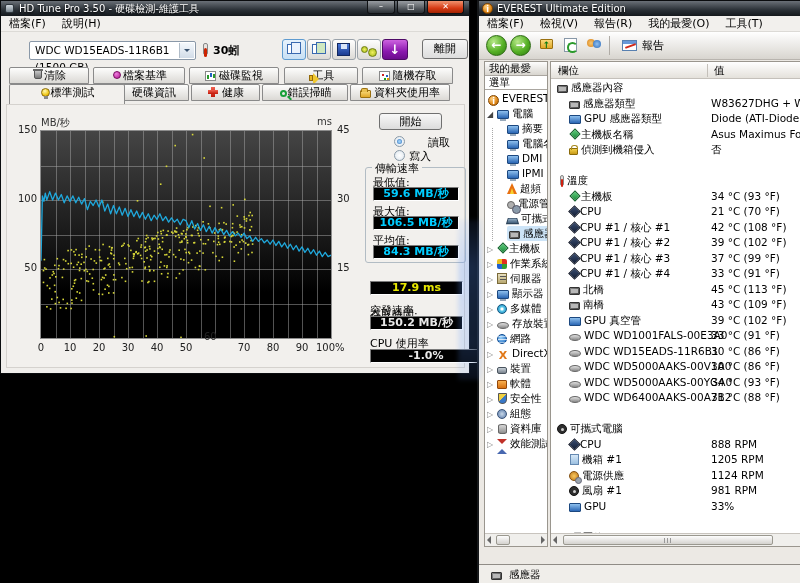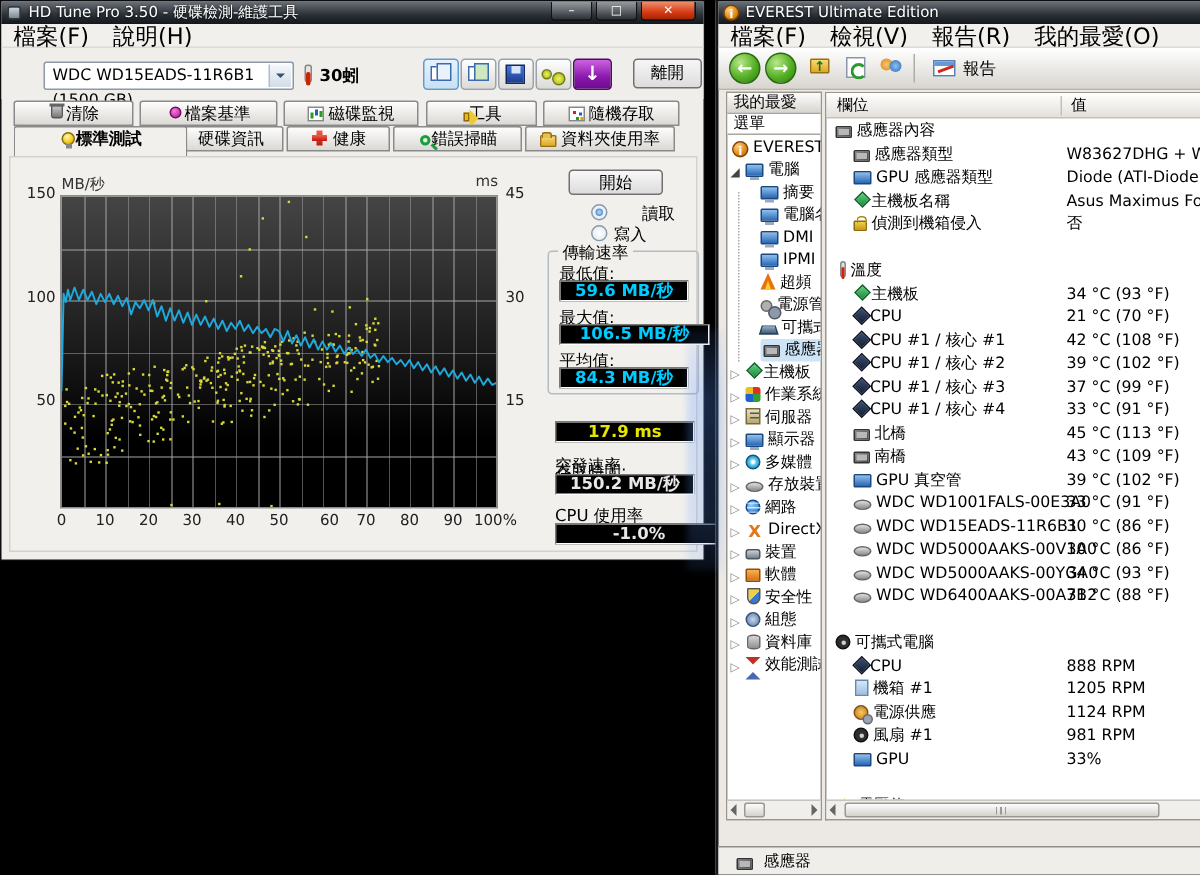--- a/index.html
+++ b/index.html
@@ -14,21 +14,21 @@
             background:linear-gradient(#6a7077,#2a3036 60%,#14181c);color:#fff;
             font-size:10px;line-height:15px;white-space:nowrap;overflow:hidden;}
   .titlebar .ttxt{position:absolute;left:18px;top:0;text-shadow:0 1px 2px #000;}
   .appico{position:absolute;left:4px;top:3px;width:9px;height:9px;border-radius:2px;
           background:linear-gradient(#cfd6dd,#7c8890);border:1px solid #30383e;}
   .winbtn{position:absolute;top:0;height:13px;border:1px solid #101214;border-top:none;
           border-radius:0 0 3px 3px;background:linear-gradient(rgba(255,255,255,.30),rgba(255,255,255,.06));
           color:#fff;font-size:8px;line-height:12px;text-align:center;}
   .winbtn.close{background:linear-gradient(#f0926e,#d53a14 60%,#a32403);}
   .menubar{position:absolute;left:0;right:0;height:16px;background:#f2f0ed;border-bottom:1px solid #dcdad6;}
-  .menubar span{display:inline-block;padding:1px 8px;line-height:14px;font-size:15px;}
+  .menubar span{display:inline-block;padding:1px 8px;line-height:14px;font-size:11px;}
 
   
   #hdtune{left:0;top:0;width:470px;height:374px;background:#f0eeeb;}
   .hdt-toolbar{position:absolute;left:0;top:31px;width:100%;height:34px;background:#f0eeeb;}
   .hdt-select{position:absolute;left:28px;top:9px;width:167px;height:19px;background:#fff;
               border:1px solid #8a98a8;border-radius:2px;font-size:10.5px;line-height:17px;padding-left:5px;}
   .hdt-select .arr{position:absolute;right:1px;top:1px;bottom:1px;width:15px;
               background:linear-gradient(#f4f8fc,#d2dce8);border-left:1px solid #b0bcc8;}
   .hdt-select .arr:after{content:"";position:absolute;left:4px;top:6px;border:3.5px solid transparent;border-top-color:#38516e;}
   .thermo{position:absolute;width:5px;height:12px;background:#e8e4e0;border:1px solid #888;border-radius:2px;}
@@ -219,21 +219,21 @@
       <div class="exitbtn" style="left:421px;">離開</div>
     </div>
     <div class="tabrow" style="top:66px;height:17px;">
         <div class="tab" style="left: 8px; width: 80px;"><span class="ic ic-trash"></span><span class="lbl">清除</span></div>
         <div class="tab" style="left: 92px; width: 92px;"><span class="ic ic-file-bench"></span><span class="lbl">檔案基準</span></div>
         <div class="tab" style="left: 188px; width: 90px;"><span class="ic ic-disk-monitor"></span><span class="lbl">磁碟監視</span></div>
         <div class="tab" style="left: 283px; width: 74px;"><span class="ic ic-speaker"></span><span class="lbl">工具</span></div>
         <div class="tab" style="left: 361px; width: 91px;"><span class="ic ic-random"></span><span class="lbl">隨機存取</span></div>
       </div>
     <div class="tabrow" style="top:83px;height:20px;">
-        <div class="tab active" style="left: 8px; width: 116px; font-weight: bold;"><span class="ic ic-bulb"></span><span class="lbl">標準測試</span></div>
+        <div class="tab active" style="left: 8px; width: 116px;"><span class="ic ic-bulb"></span><span class="lbl">標準測試</span></div>
         <div class="tab" style="left: 103px; width: 85px;"><span class="ic ic-info-i"></span><span class="lbl">硬碟資訊</span></div>
         <div class="tab" style="left: 190px; width: 69px;"><span class="ic ic-health-cross"></span><span class="lbl">健康</span></div>
         <div class="tab" style="left: 261px; width: 86px;"><span class="ic ic-magnifier"></span><span class="lbl">錯誤掃瞄</span></div>
         <div class="tab" style="left: 349px; width: 100px;"><span class="ic ic-folder"></span><span class="lbl">資料夾使用率</span></div>
       </div>
 
     <div class="hdt-content">
 
       <span class="axis-lab" style="left:34px;top:11px;">MB/秒</span>
       <span class="axis-lab" style="left:300px;top:11px;width:25px;text-align:right;">ms</span>
@@ -620,41 +620,41 @@
           <span class="tick" style="left: 2px; width: 28px; text-align: right; top: 157px;">50</span>
           <span class="tick" style="left: 330px; top: 19px;">45</span>
           <span class="tick" style="left: 330px; top: 88px;">30</span>
           <span class="tick" style="left: 330px; top: 157px;">15</span>
           <span class="tick" style="left: 23px; width: 22px; text-align: center; top: 237px;">0</span>
           <span class="tick" style="left: 52px; width: 22px; text-align: center; top: 237px;">10</span>
           <span class="tick" style="left: 81px; width: 22px; text-align: center; top: 237px;">20</span>
           <span class="tick" style="left: 110px; width: 22px; text-align: center; top: 237px;">30</span>
           <span class="tick" style="left: 139px; width: 22px; text-align: center; top: 237px;">40</span>
           <span class="tick" style="left: 168px; width: 22px; text-align: center; top: 237px;">50</span>
-          <span class="tick" style="left: 197px; width: 22px; text-align: right; top: 237px;">60</span>
+          <span class="tick" style="left: 197px; width: 22px; text-align: left; top: 226px;">60</span>
           <span class="tick" style="left: 226px; width: 22px; text-align: center; top: 237px;">70</span>
           <span class="tick" style="left: 255px; width: 22px; text-align: center; top: 237px;">80</span>
           <span class="tick" style="left: 284px; width: 22px; text-align: center; top: 237px;">90</span>
           <span class="tick" style="left: 309px; width: 30px; top: 237px;">100%</span>
         </div>
 
       <div class="startbtn" style="left:372px;top:8px;">開始</div>
       <div id="radios">
           <span class="radio sel" style="left: 387px; top: 31px;"></span>
           <span class="radlab" style="left: 421px; top: 30px;">讀取</span>
           <span class="radio" style="left: 387px; top: 45px;"></span>
           <span class="radlab" style="left: 402px; top: 44px;">寫入</span>
         </div>
       <div class="groupbox" style="left:358px;top:62px;width:101px;height:96px;">
         <span class="legend">傳輸速率</span>
         <div id="transfer-rows">
             <span class="vlabel" style="left: 7px; top: 7px;">最低值:</span>
             <div class="vbox" style="left: 7px; top: 19px; width: 86px; color: rgb(0, 204, 255);">59.6 MB/秒</div>
             <span class="vlabel" style="left: 7px; top: 36px;">最大值:</span>
-            <div class="vbox" style="left: 7px; top: 48px; width: 100px; color: rgb(0, 204, 255);">106.5 MB/秒</div>
+            <div class="vbox" style="left: 7px; top: 48px; width: 86px; color: rgb(0, 204, 255);">106.5 MB/秒</div>
             <span class="vlabel" style="left: 7px; top: 65px;">平均值:</span>
             <div class="vbox" style="left: 7px; top: 77px; width: 86px; color: rgb(0, 204, 255);">84.3 MB/秒</div>
           </div>
       </div>
       <div id="extra-rows">
           <span class="vlabel" style="left: 363px; top: 163px; margin-top: 39px;">存取時間:</span>
           <div class="vbox" style="left: 363px; top: 176px; width: 93px; color: rgb(230, 230, 0);">17.9 ms</div>
           <span class="vlabel" style="left: 363px; top: 198px;">突發速率</span>
           <div class="vbox" style="left: 363px; top: 211px; width: 93px; color: rgb(232, 232, 232);">150.2 MB/秒</div>
           <span class="vlabel" style="left: 363px; top: 231px;">CPU 使用率</span>

